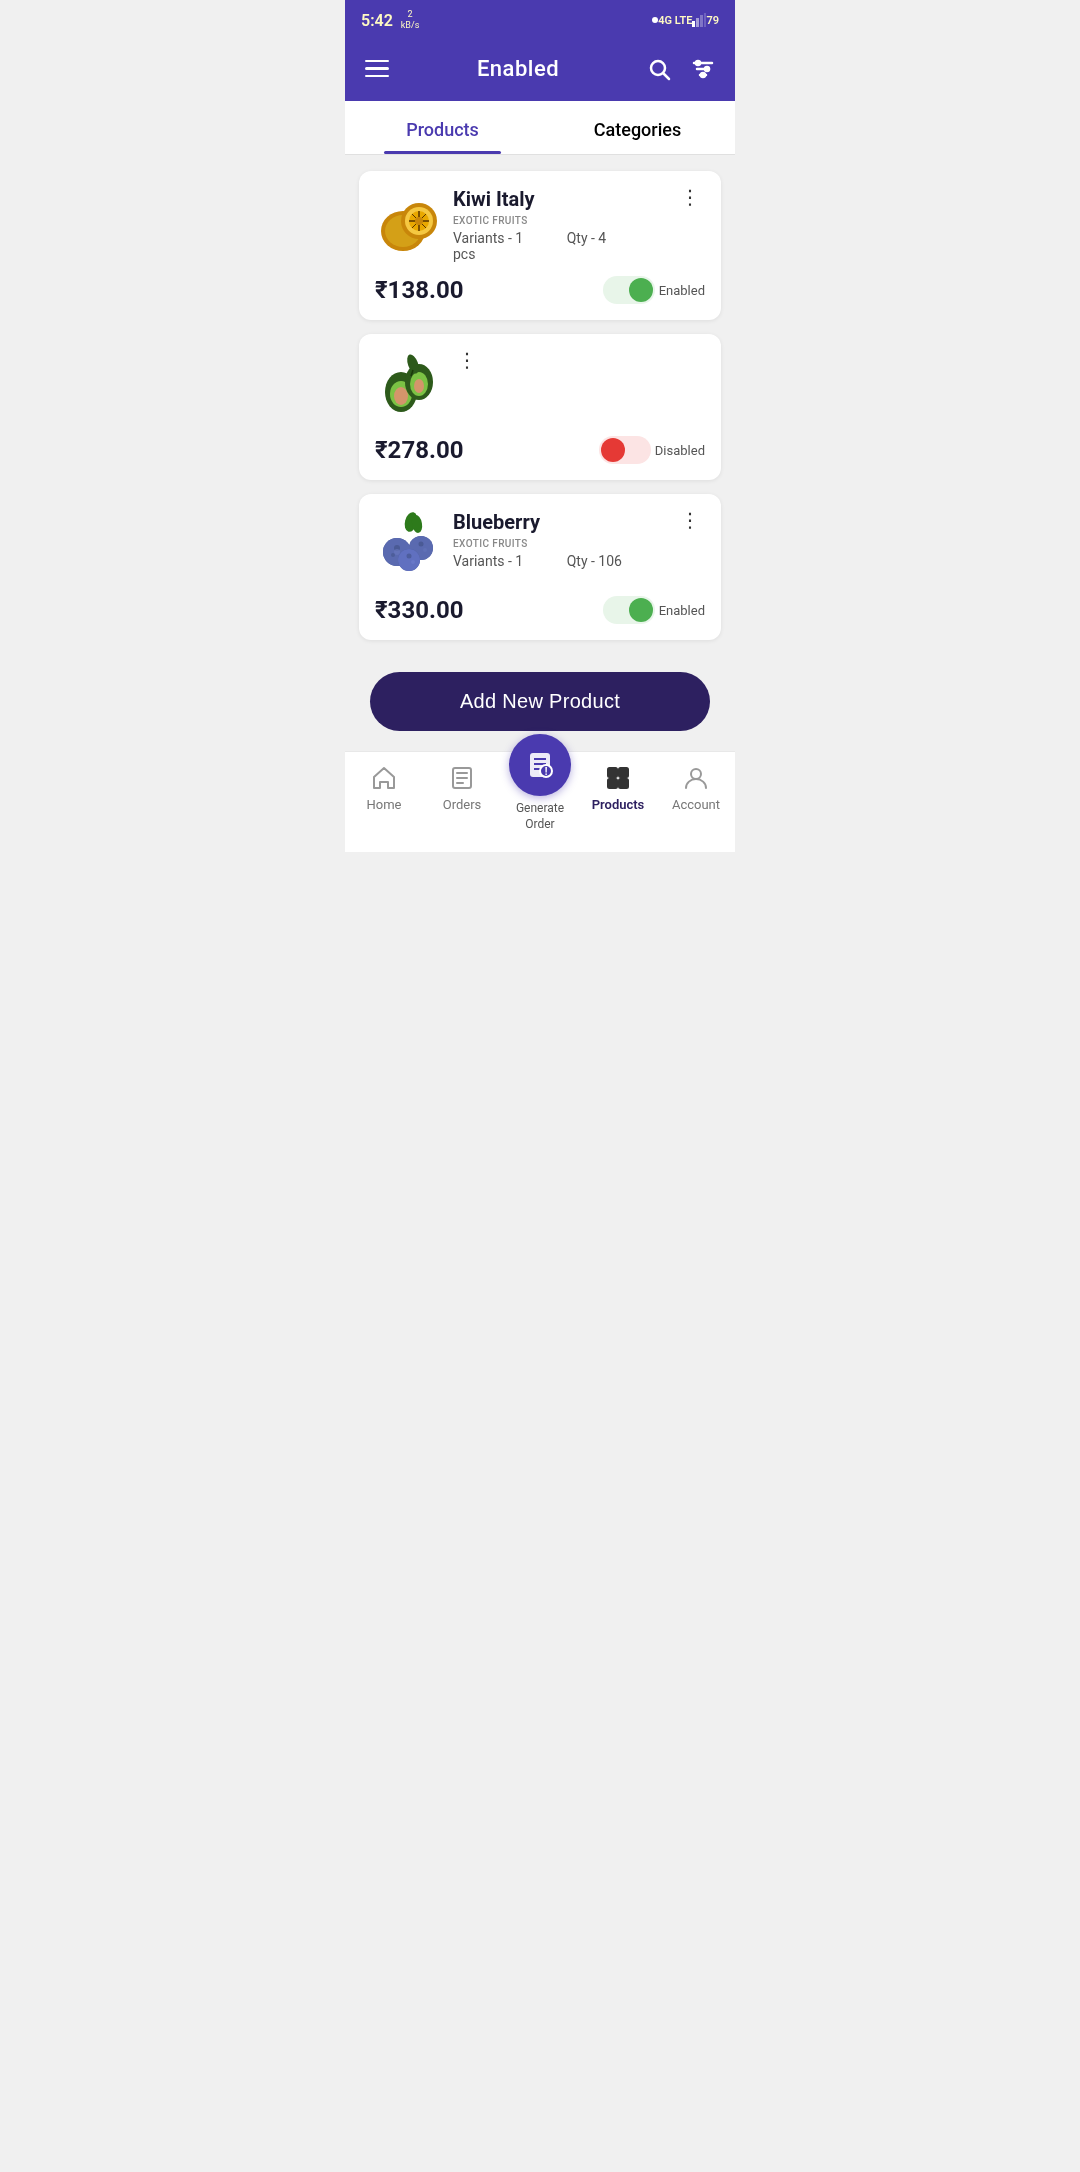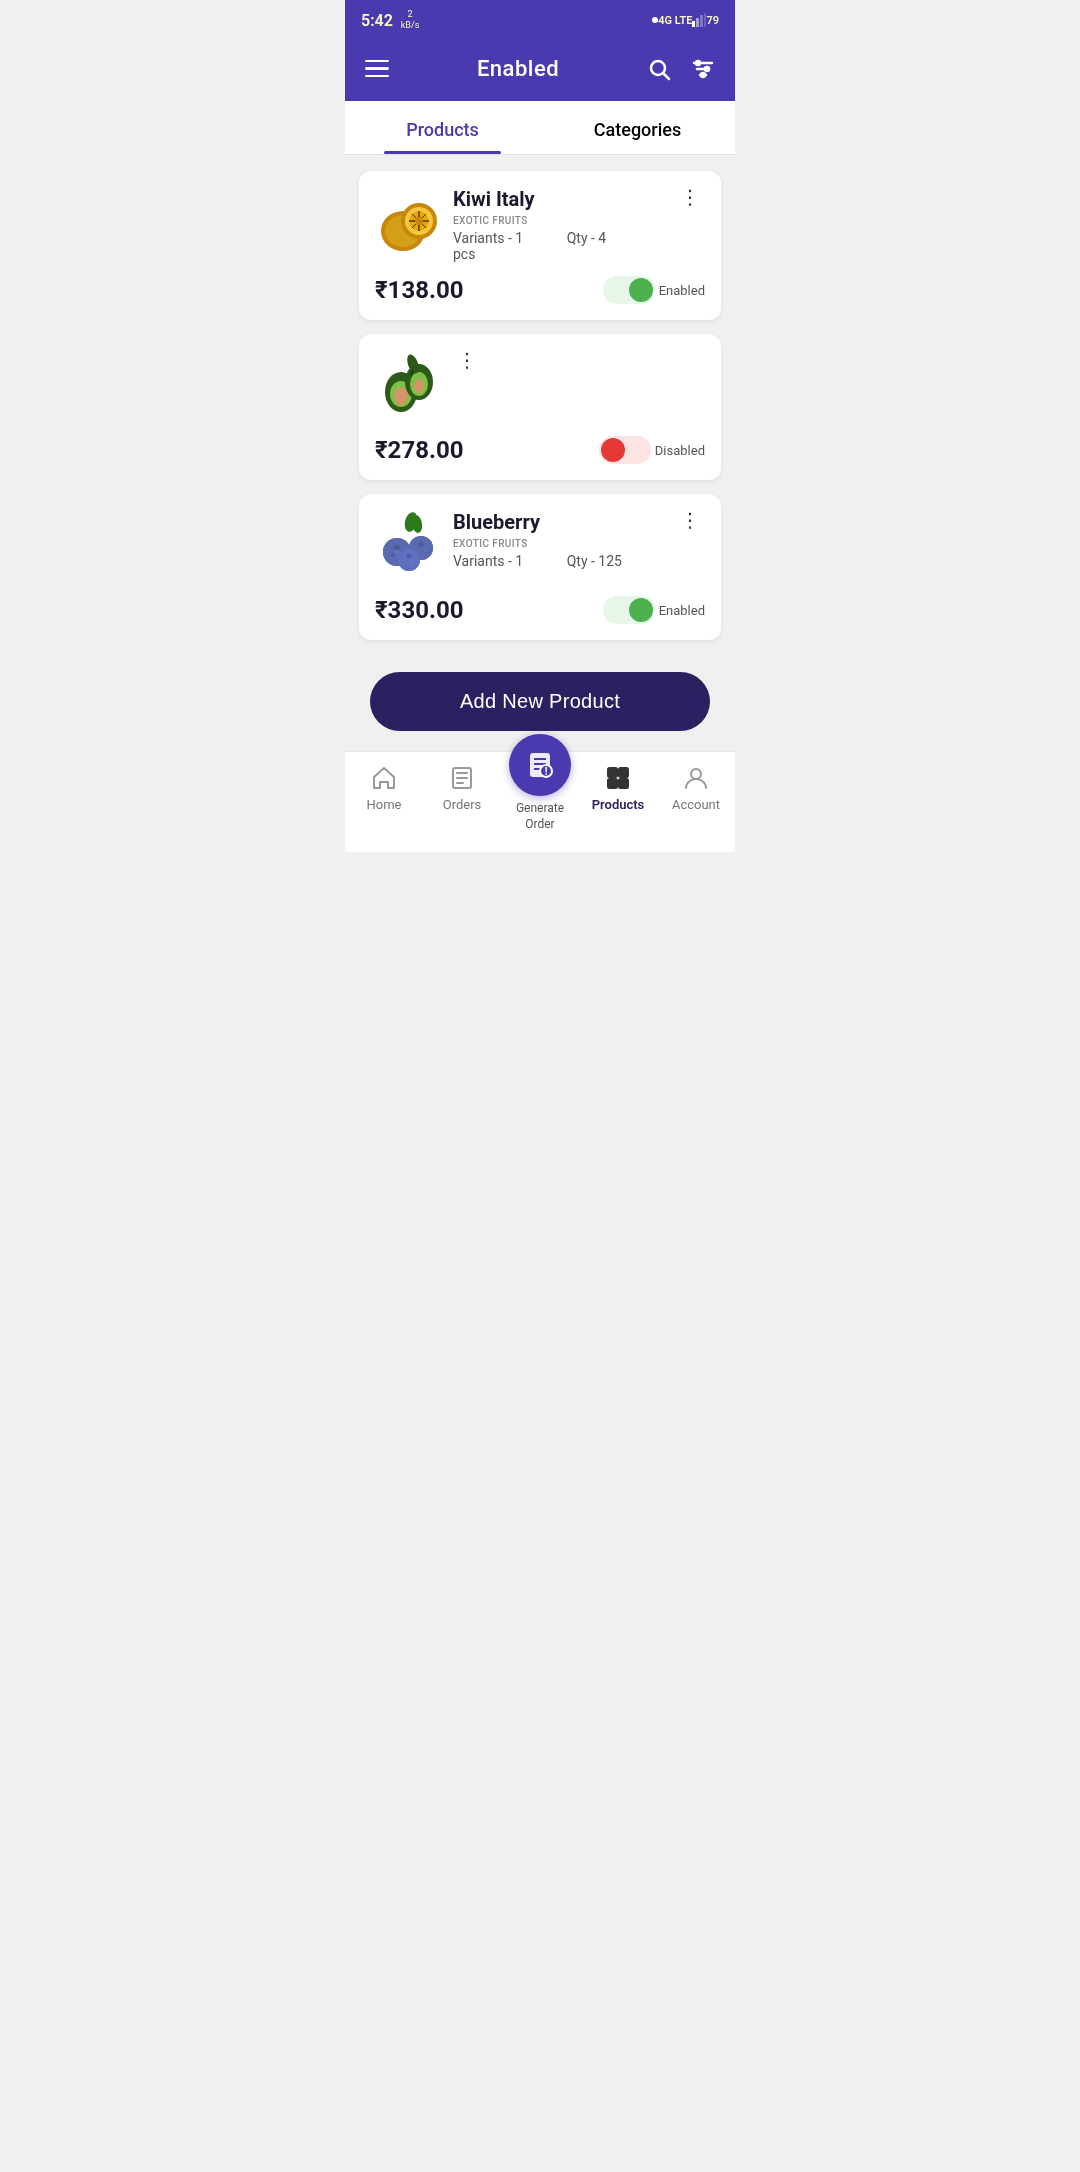--- a/index.html
+++ b/index.html
@@ -472,21 +472,21 @@
           <circle cx="34" cy="50" r="11" fill="#6070c0"></circle>
           <circle cx="34" cy="46" r="2.5" fill="#3a4a7a" opacity="0.5"></circle>
           <circle cx="38" cy="52" r="2" fill="#7080d0" opacity="0.5"></circle>
         </svg>
       </div>
       <div class="product-info">
         <div class="product-name">Blueberry</div>
         <div class="product-category">EXOTIC FRUITS</div>
         <div class="product-meta">
           <span>Variants - <span>1</span></span>
-          <span>Qty - <span>125</span></span>
+          <span>Qty - <span>106</span></span>
         </div>
       </div>
       <button class="more-btn">⋮</button>
     </div>
     <div class="product-card-bottom">
       <span class="product-price">₹330.00</span>
       <div class="toggle-container">
         <button class="toggle enabled">
           <div class="toggle-knob"></div>
         </button>

